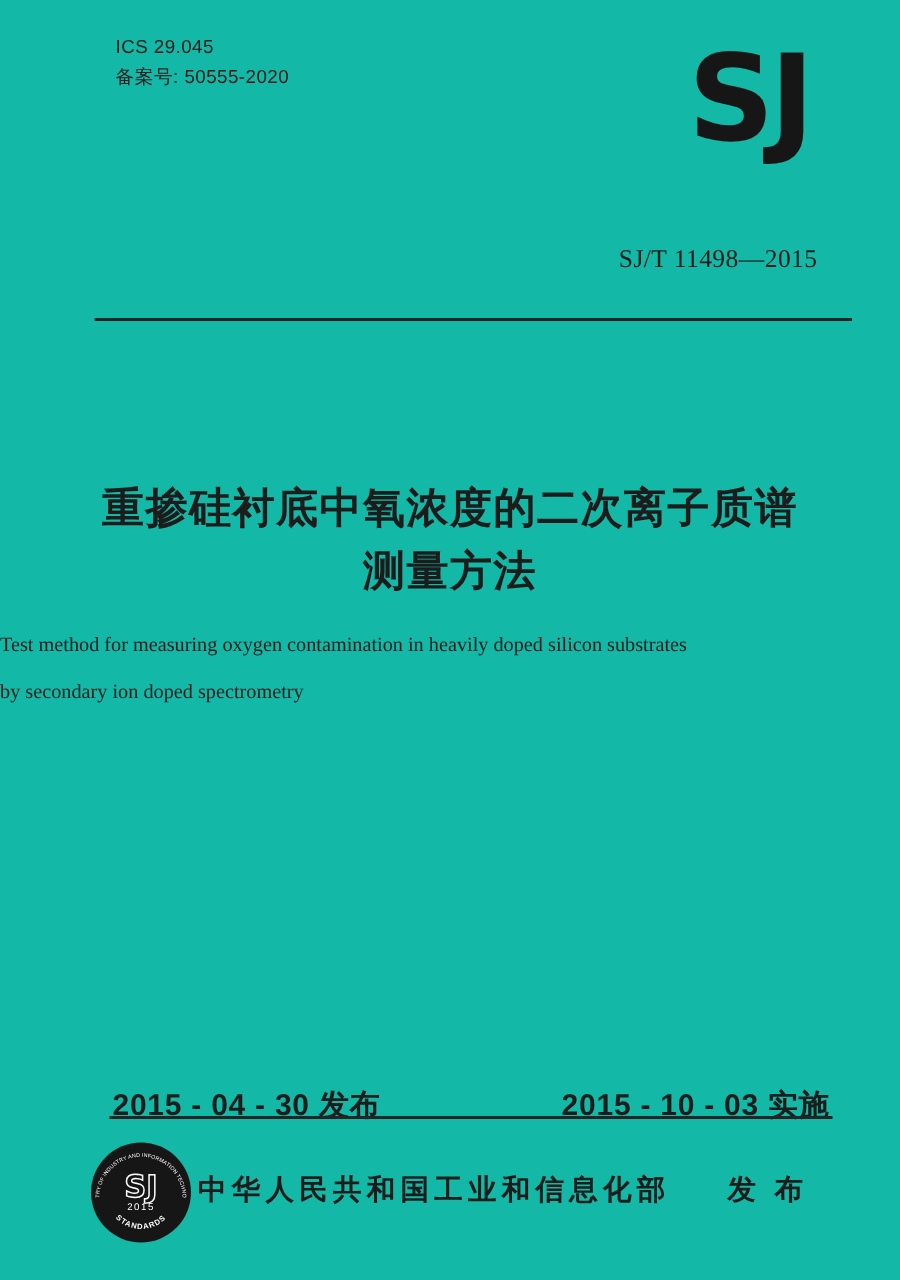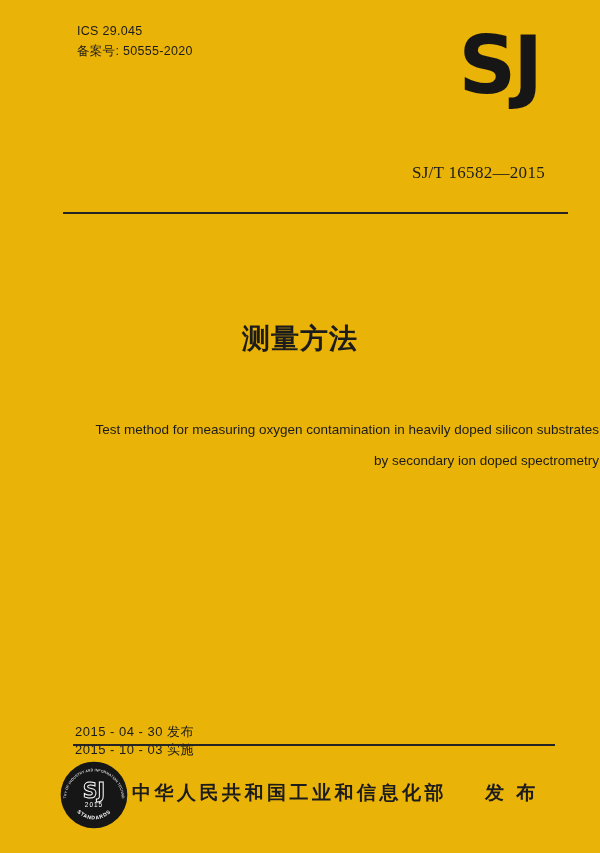--- a/index.html
+++ b/index.html
@@ -1,20 +1,20 @@
 <!DOCTYPE html>
 <html><head>
 <meta charset="utf-8">
 <style>
   html, body { margin: 0; padding: 0; background: #ffffff; }
   .page {
     position: relative;
     width: 600px;
     height: 853px;
-    background: #eab308;
+    background: #14b8a6;
     color: #1c1c1c;
     font-family: "Liberation Sans", sans-serif;
     overflow: hidden;
   }
   .meta-block {
     position: absolute;
     left: 77px;
     top: 22px;
     font-size: 12.5px;
     line-height: 19.5px;
@@ -63,40 +63,39 @@
     top: 318px;
     text-align: center;
     font-size: 28px;
     font-weight: bold;
     line-height: 42px;
     letter-spacing: 1px;
   }
   .title-en {
     position: absolute;
     left: 0;
-    right: 1px;
+    right: 12px;
     top: 414px;
-    text-align: right;
-    font-family: Liberation Sans, sans-serif;
+    text-align: left;
+    font-family: Liberation Serif, serif;
     font-size: 13.5px;
     line-height: 31px;
     white-space: nowrap;
   }
   .dates-row {
     position: absolute;
     left: 75px;
     width: 478px;
     top: 723px;
     display: flex;
     justify-content: space-between;
-    font-size: 13px;
-    font-weight: normal;
+    font-size: 20px;
+    font-weight: bold;
     letter-spacing: 0.5px;
     white-space: nowrap;
-    flex-direction: column;
   }
   .rule-bottom {
     position: absolute;
     left: 73px;
     top: 744px;
     width: 482px;
     height: 2px;
     background: #242424;
   }
   .seal-wrap {
@@ -125,25 +124,26 @@
 <div class="page">
 
   <div class="meta-block">
     <div>ICS 29.045</div>
     <div>备案号: 50555-2020</div>
   </div>
 
   <div class="sj-logo">SJ</div>
 
 
-  <div class="std-no">SJ/T 16582—2015</div>
+  <div class="std-no">SJ/T 11498—2015</div>
 
   <div class="rule-top"></div>
 
   <div class="title-cn">
+    <div>重掺硅衬底中氧浓度的二次离子质谱</div>
     <div>测量方法</div>
   </div>
 
   <div class="title-en">
     <div>Test method for measuring oxygen contamination in heavily doped silicon substrates</div>
     <div>by secondary ion doped spectrometry</div>
   </div>
 
   <div class="dates-row">
     <span>2015 - 04 - 30 发布</span>

